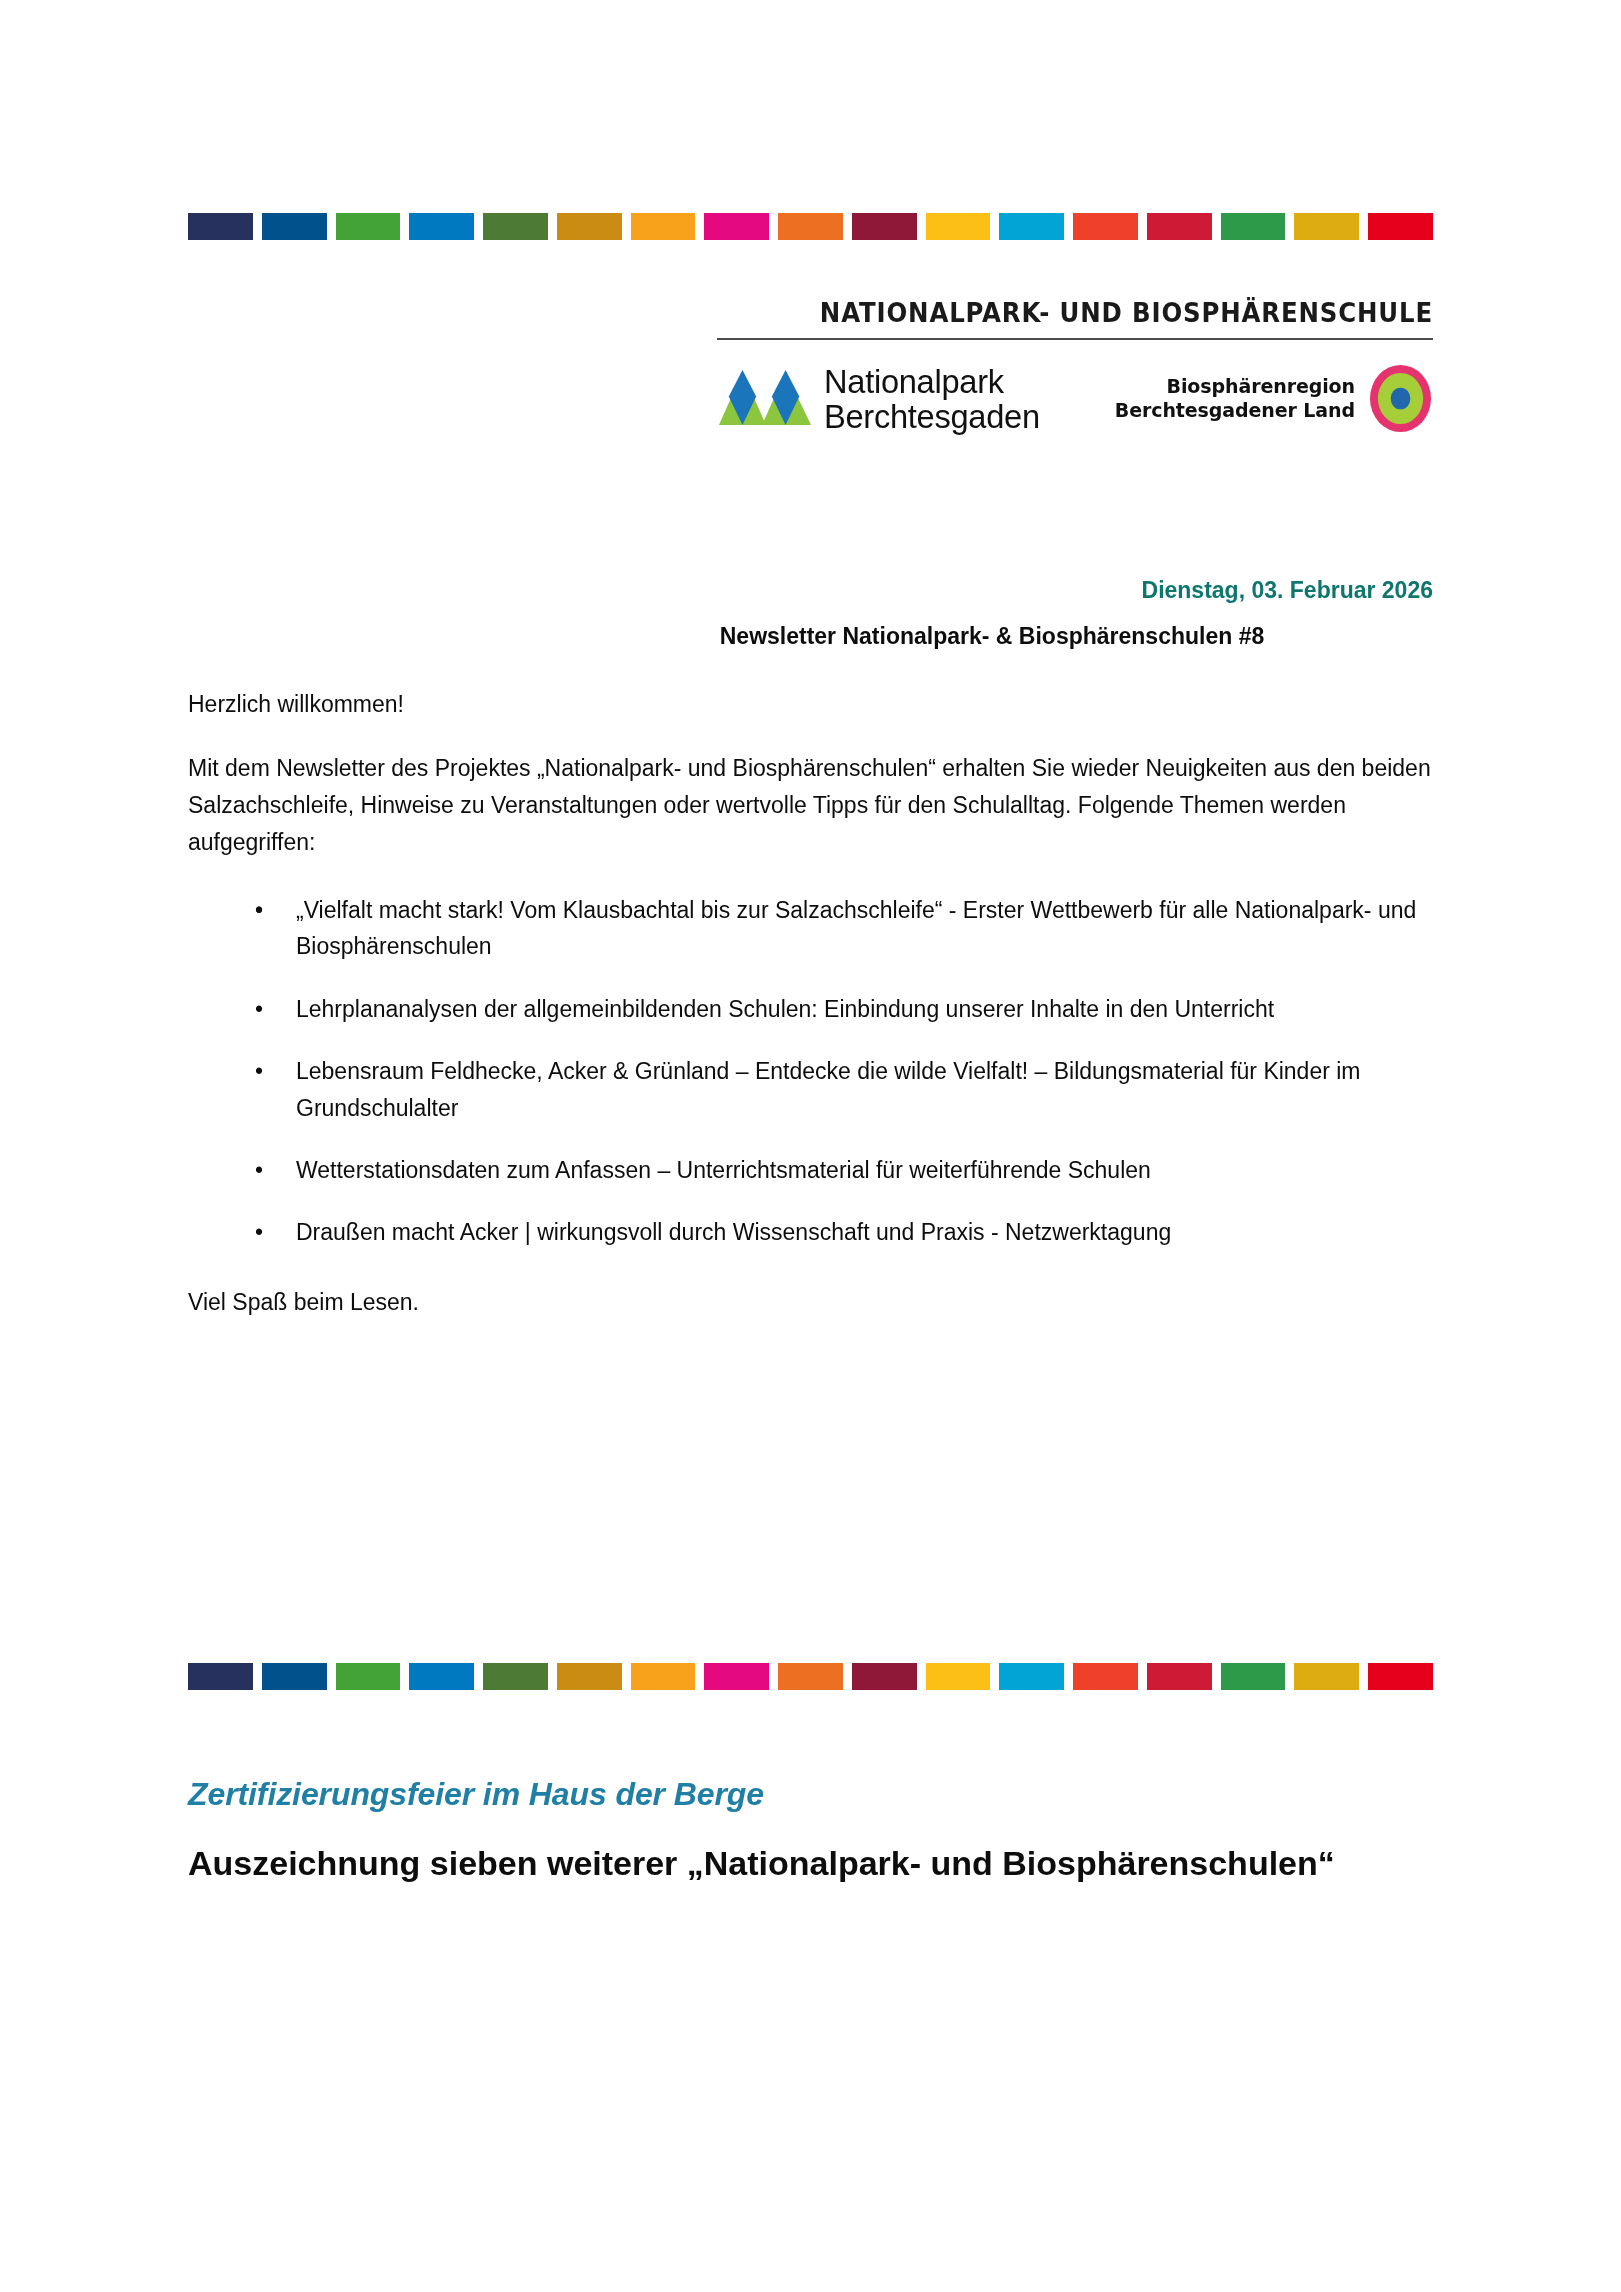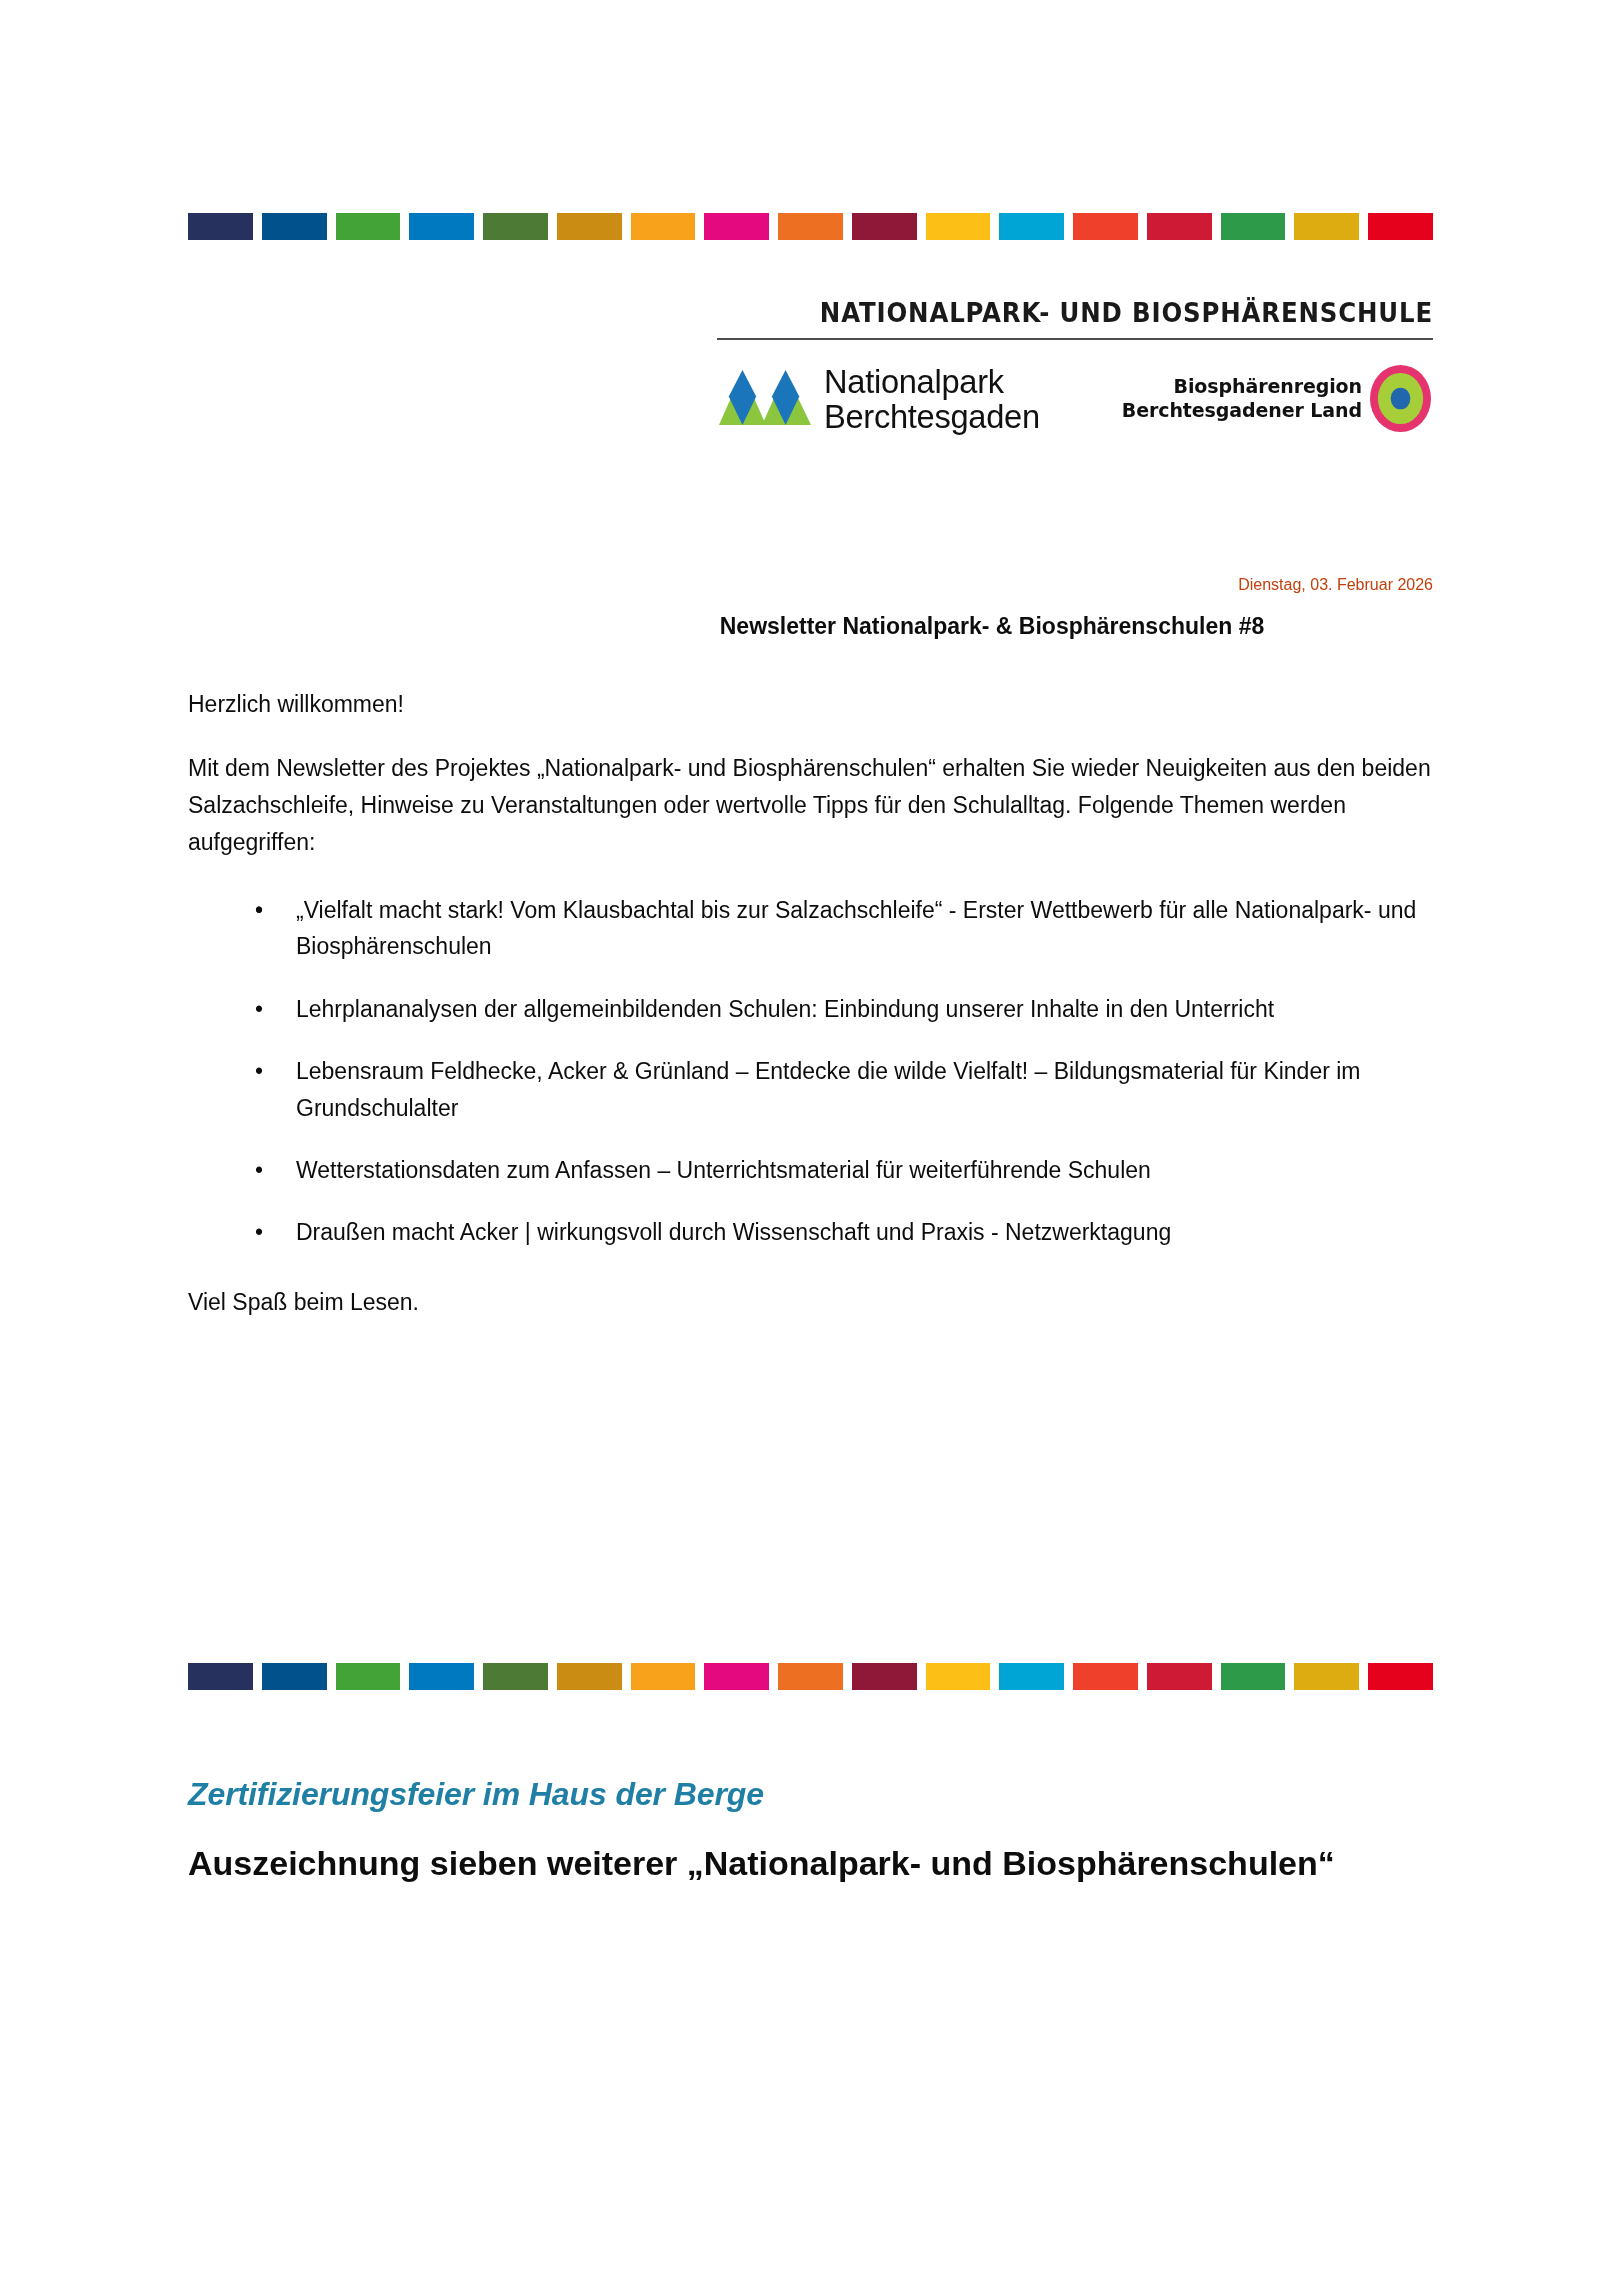--- a/index.html
+++ b/index.html
@@ -91,21 +91,21 @@
     letter-spacing: -0.3px;
     transform: scaleX(0.96);
     transform-origin: left center;
   }
   .np-wordmark span { display: block; white-space: nowrap; }
 
   
   .bio-logo {
     display: flex;
     align-items: center;
-    gap: 6px;
+    gap: 13px;
   }
   .bio-wordmark {
     text-align: right;
     font-family: "DejaVu Sans", "Liberation Sans", sans-serif;
     font-weight: bold;
     color: #111111;
     font-size: 19px;
     line-height: 1.24;
     letter-spacing: -0.1px;
   }
@@ -114,23 +114,24 @@
 
   
   .meta {
     position: absolute;
     right: 188px;
     top: 573px;
     width: 882px;
     text-align: right;
   }
   .meta-date {
-    font-size: 16px;
-    color: #c2410c;
+    font-size: 23px;
+    color: #0f766e;
     line-height: 1.55;
+    font-weight: bold;
   }
   .meta-issue {
     font-size: 23px;
     font-weight: bold;
     color: #0d0d0d;
     line-height: 1.55;
     margin-top: 10.8px;
     text-align: center;
   }
 

